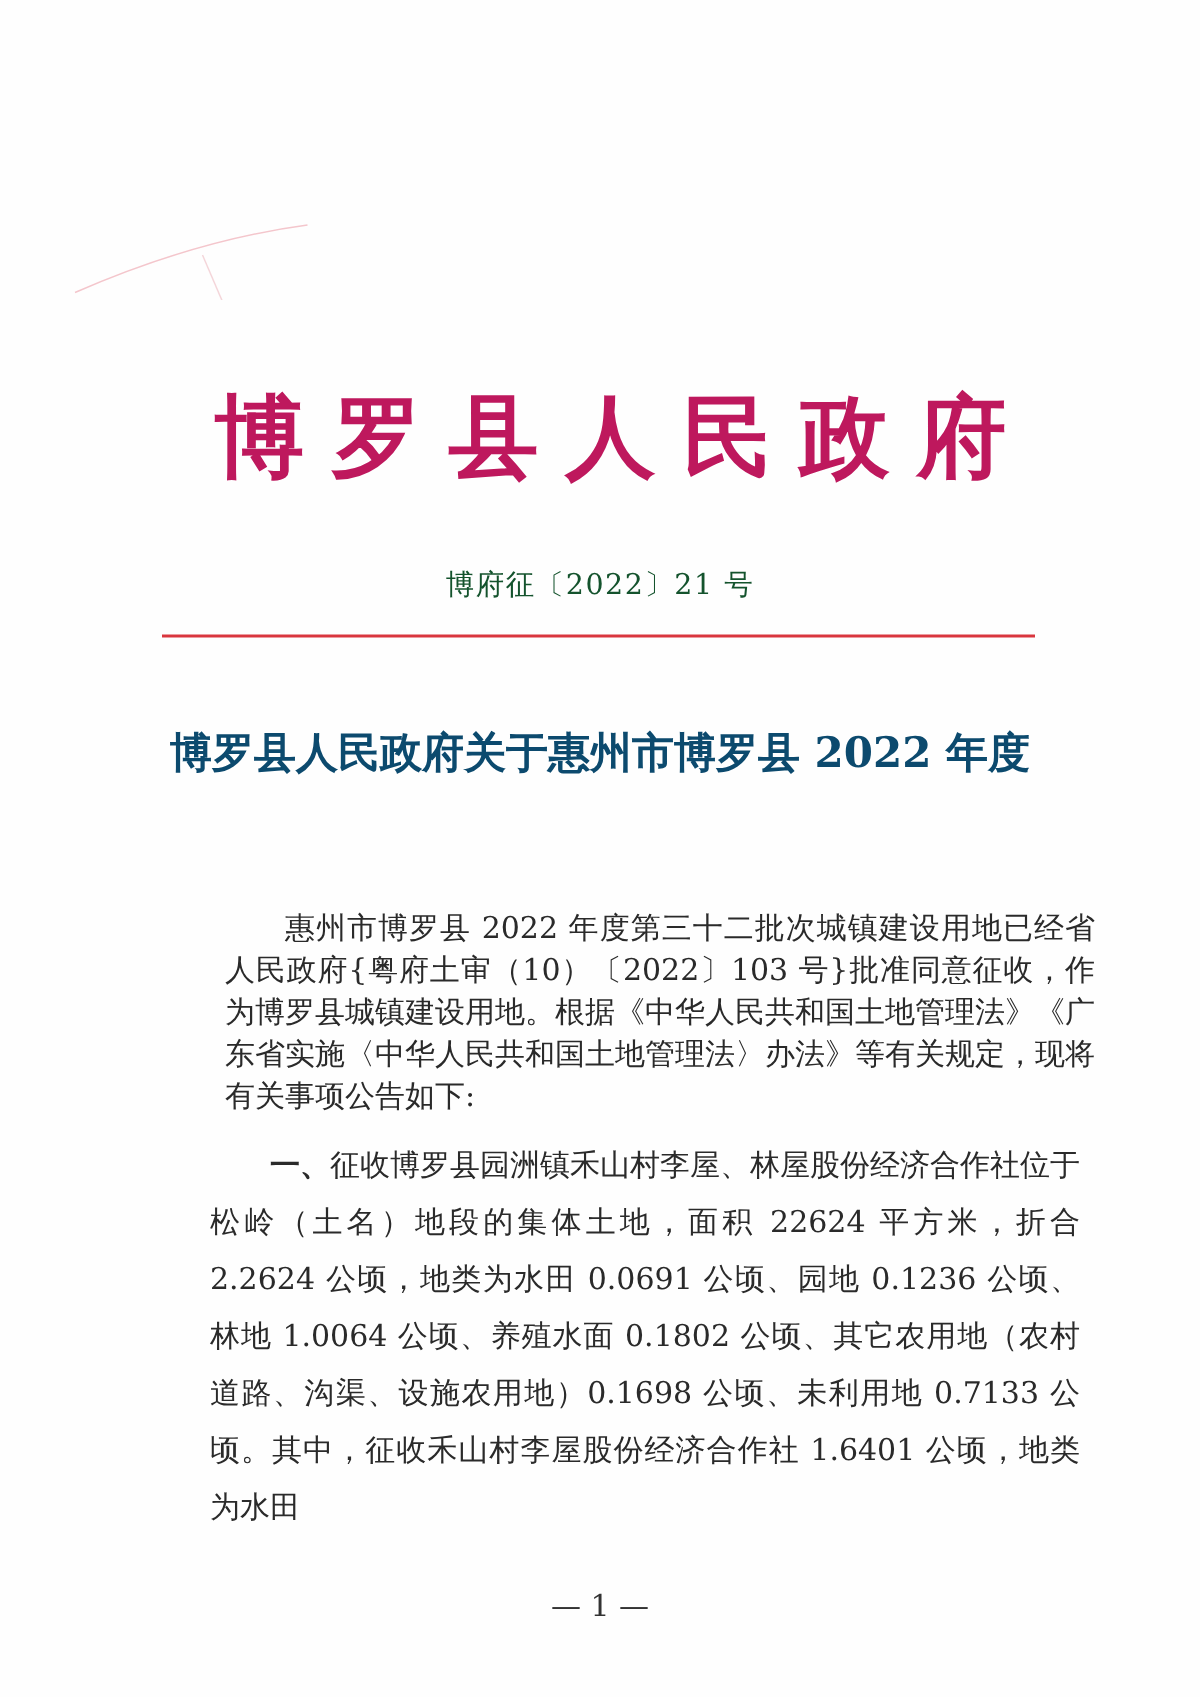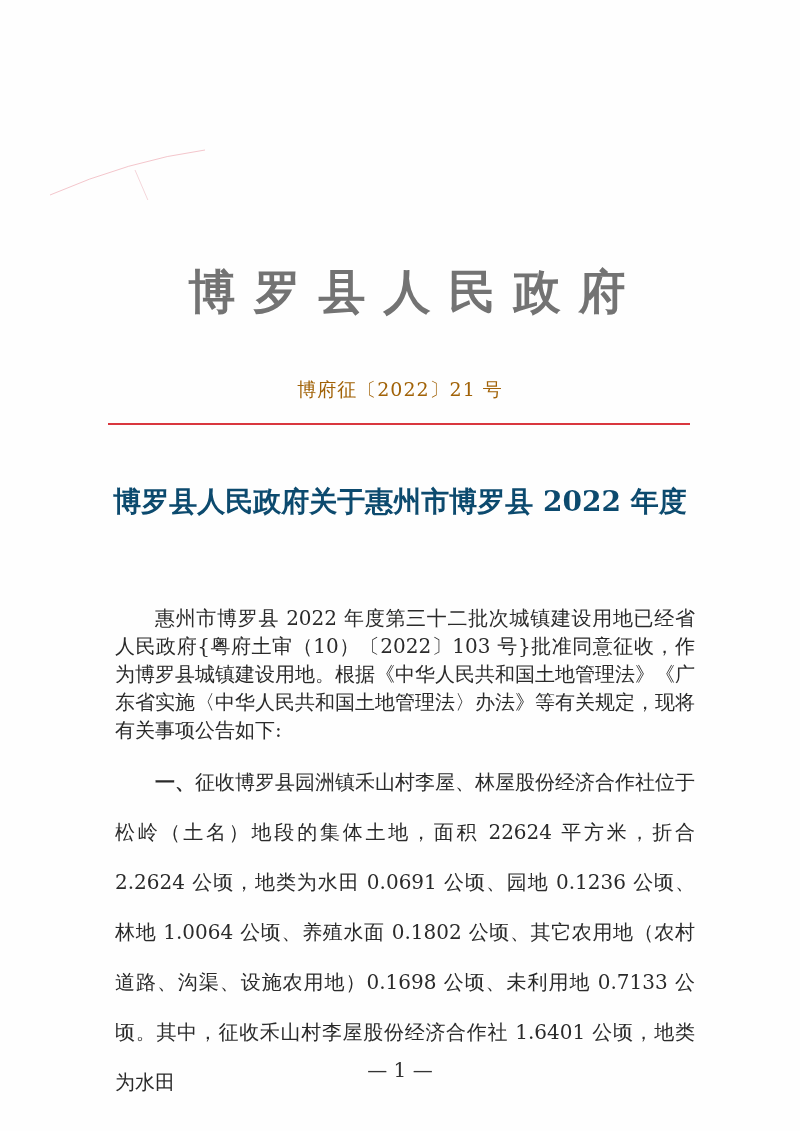--- a/index.html
+++ b/index.html
@@ -22,35 +22,35 @@
       background: #fefefe;
     }
     .masthead {
       position: absolute;
       top: 252px;
       left: 0;
       width: 800px;
       text-align: center;
       font-family: "DejaVu Serif", "Liberation Serif", serif;
       font-weight: bold;
-      font-size: 47px;
+      font-size: 60px;
       letter-spacing: 18px;
-      color: #737373;
+      color: #be185d;
       line-height: 80px;
       padding-left: 32px;
       box-sizing: border-box;
     }
     .doc-number {
       position: absolute;
       top: 377px;
       left: 0;
       width: 800px;
       text-align: center;
       font-size: 19px;
-      color: #a16207;
+      color: #14532d;
       letter-spacing: 1px;
     }
     .red-rule {
       position: absolute;
       top: 423px;
       left: 108px;
       width: 582px;
       height: 2px;
       background: #d9363e;
     }
@@ -72,25 +72,27 @@
       width: 580px;
       font-size: 20px;
       color: #2a2a2a;
       text-align: justify;
       text-align-last: left;
     }
     .para1 {
       top: 604px;
       line-height: 28px;
       text-indent: 40px;
+      margin-left: 35px;
     }
     .para2 {
       top: 757px;
-      line-height: 50px;
+      line-height: 38px;
       text-indent: 40px;
+      margin-left: 25px;
     }
     .para2 .lead {
       font-weight: bold;
     }
     .page-number {
       position: absolute;
       top: 1058px;
       left: 0;
       width: 800px;
       text-align: center;

